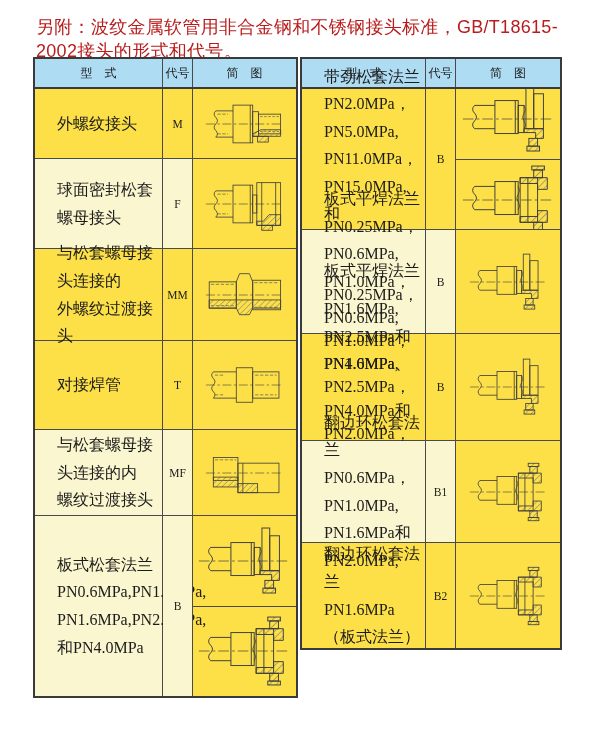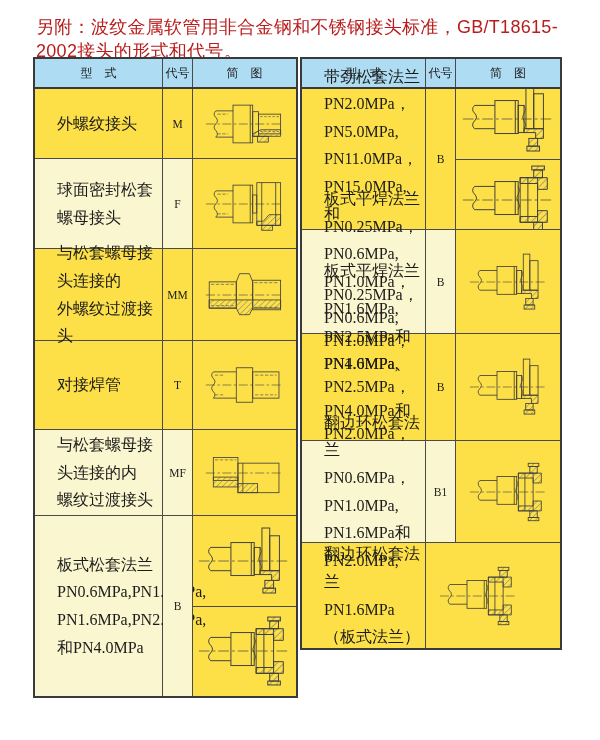--- a/index.html
+++ b/index.html
@@ -376,20 +376,21 @@
       <path d="M3 39 H97" stroke-dasharray="11 3 3 3" stroke-width="0.7"></path>
     </g>
   </svg>
 </div>
       </div>
     </div>
 
     <div class="row" style="height:105px" data-hl="false">
       <div class="cell type">翻边环松套法兰
 PN1.6MPa（板式法兰）</div>
+      <div class="cell code">B2</div>
       <div class="cell diag">
         <div class="dslot">
   <svg class="dg" viewBox="0 0 100 78">
     <g stroke="#3d3d3d" fill="none" stroke-width="1">
       <path d="M15 25 q-4 4 0 8 t0 8 t0 8"></path>
       <path d="M15 25 H36 M15 49 H36"></path>
       <rect x="36" y="20" width="24" height="34"></rect>
       <path d="M57 20 V54"></path>
       <path d="M60 25 q3 4 0 8 t0 8 t0 8" stroke-width="0.8"></path>
       <rect x="62" y="16" width="18" height="46"></rect>

